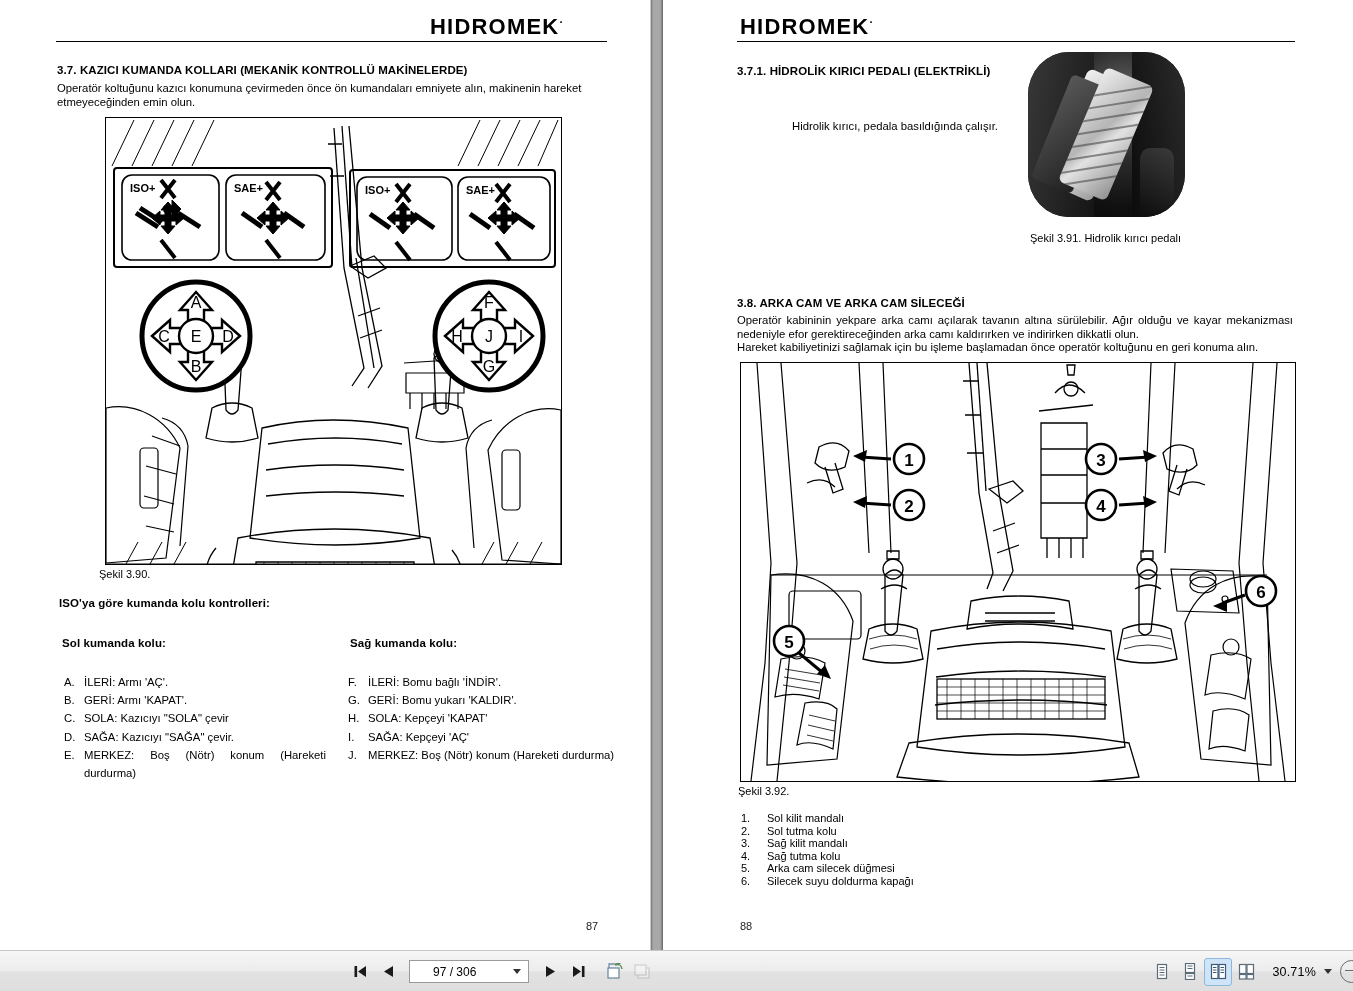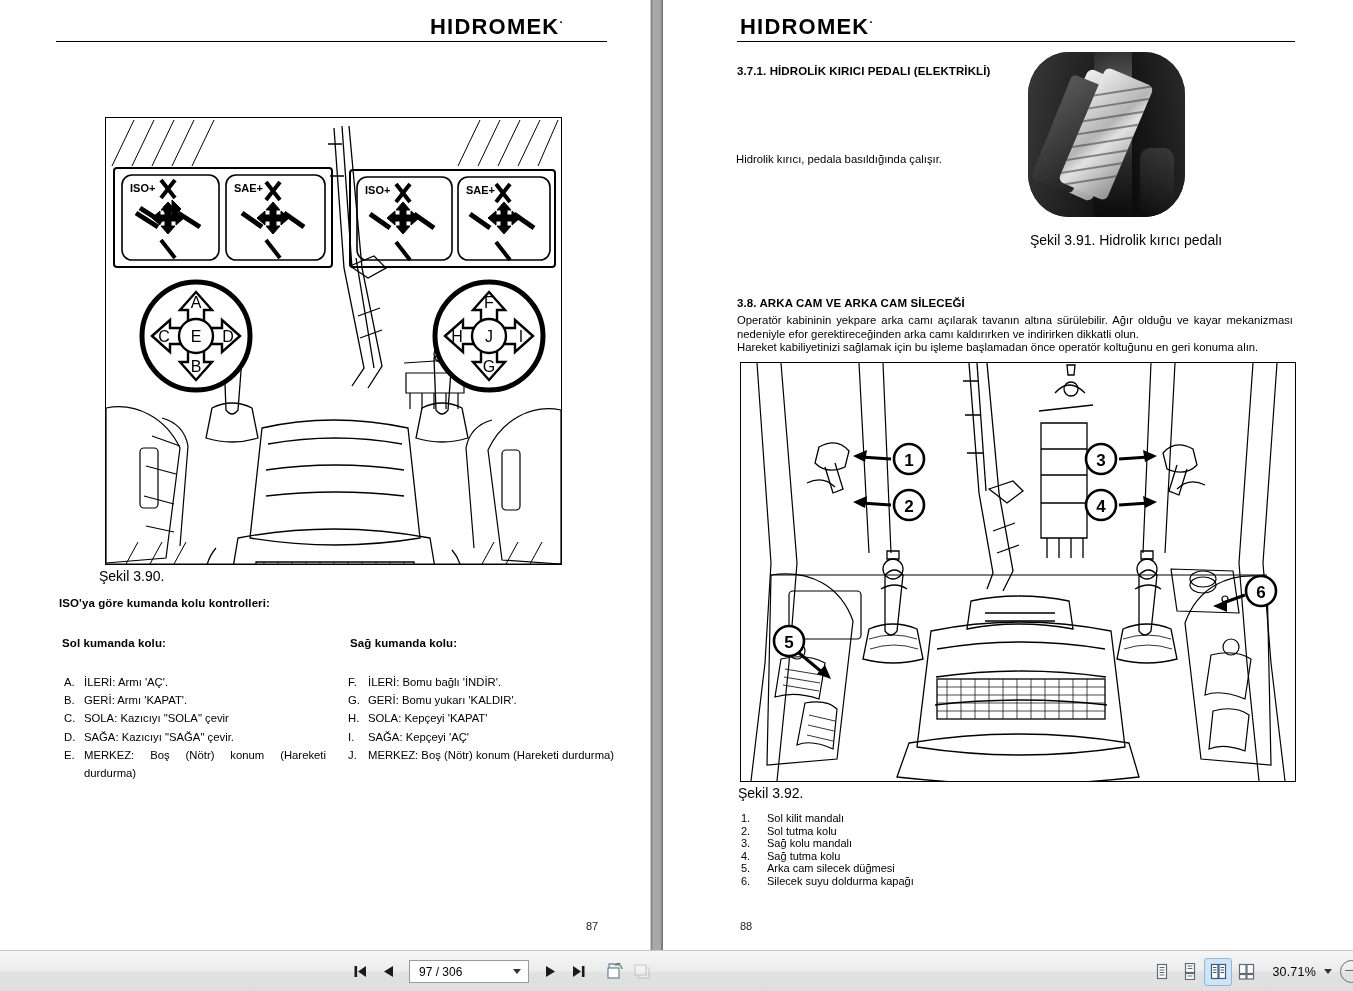--- a/index.html
+++ b/index.html
@@ -23,21 +23,21 @@
   
   .hdr{position:absolute;}
   .logo{font-weight:bold;letter-spacing:1.2px;font-size:22px;font-family:"Liberation Sans",sans-serif;
         white-space:nowrap;text-align:center;}
   .logo .reg{font-size:11px;vertical-align:super;}
   .hrule{position:absolute;height:0;border-top:1.6px solid #000;}
 
   
   .h-sec{font-weight:bold;font-size:11.5px;letter-spacing:.1px;}
   .body-t{font-size:11.3px;line-height:13.6px;}
-  .cap{font-size:14px;}
+  .cap{font-size:11px;}
   .pg-num{font-size:11px;color:#222;}
 
   .defs{font-size:11.3px;line-height:18.2px;}
   .defs .row{display:flex;}
   .defs .k{width:20px;flex:0 0 20px;}
   .defs b{font-weight:normal;}
 
   .numlist{font-size:11px;line-height:12.6px;}
   .numlist .row{display:flex;}
   .numlist .n{width:26px;flex:0 0 26px;}
@@ -59,21 +59,21 @@
            background:linear-gradient(to bottom,#f6f6f6 0%,#ececed 48%,#e2e2e3 52%,#dedede 100%);
            border-top:1px solid #c6c6c6;}
   .tb-center{position:absolute;left:346px;top:0;height:41px;display:flex;align-items:center;gap:0px;}
   .tb-right{position:absolute;right:0px;top:0;height:41px;display:flex;align-items:center;}
   .tbtn{width:26px;height:26px;display:flex;align-items:center;justify-content:center;
         border:1px solid transparent;border-radius:3px;cursor:pointer;}
   .tbtn.sel{background:#cfe4f7;border-color:#8cb8dd;}
   .tbtn.dis{opacity:.35;}
   .pagebox{position:relative;width:118px;height:21px;margin:0 7px;
            border:1px solid #9a9a9a;background:#fff;display:flex;align-items:center;}
-  .pagebox input{border:0;outline:0;width:86px;margin-left:7px;font-size:12px;
+  .pagebox input{border:0;outline:0;width:86px;margin-left:21px;font-size:12px;
                  font-family:"Liberation Sans",sans-serif;color:#000;background:transparent;}
   .pagebox .cv{position:absolute;right:7px;top:8px;width:0;height:0;
                border-left:4px solid transparent;border-right:4px solid transparent;border-top:5px solid #333;}
   .zoomval{font-size:12.5px;margin:0 4px 0 12px;letter-spacing:.2px;}
   .zcv{width:0;height:0;border-left:4px solid transparent;border-right:4px solid transparent;
        border-top:5px solid #333;margin:0 8px 0 4px;}
   .zcirc{width:21px;height:21px;border:1.6px solid #6a6a6a;border-radius:50%;position:relative;}
   .zcirc::before{content:"";position:absolute;left:4px;top:8.7px;width:11px;height:1.8px;background:#6a6a6a;}
 </style>
 </head>
@@ -83,21 +83,23 @@
 
   <div class="pages">
 
     <div class="page left">
 
       <div class="hdr" style="left:430px;top:14px;">
         <span class="logo"><span>HIDROMEK</span><span class="reg">·</span></span>
       </div>
       <div class="hrule" style="left:56px;top:41px;width:551px;"></div>
 
-
+      <div class="h-sec" style="position:absolute;left:57px;top:64px;width:560px;">3.7. KAZICI KUMANDA KOLLARI (MEKANİK KONTROLLÜ MAKİNELERDE)</div>
+
+      <div class="body-t" style="position:absolute;left:57px;top:82px;width:552px;">Operatör koltuğunu kazıcı konumuna çevirmeden önce ön kumandaları emniyete alın, makinenin hareket etmeyeceğinden emin olun.</div>
 
       <div class="fig" style="left:105px;top:117px;width:455px;height:446px;">
         <svg width="455" height="446" viewBox="0 0 455 446">
           <g stroke="#000" fill="none" stroke-width="1.1">
 
             <path d="M0 0 H455 V48 H0 Z" fill="#fff" stroke="none"></path>
             <g stroke-width="1">
               <path d="M6 48 L28 2 M26 48 L48 2 M46 48 L68 2 M66 48 L88 2 M86 48 L108 2"></path>
               <path d="M352 48 L374 2 M372 48 L394 2 M392 48 L414 2 M412 48 L434 2 M432 48 L452 2"></path>
             </g>
@@ -315,21 +317,21 @@
 
     <div class="page right">
 
       <div class="hdr" style="left:75px;top:14px;">
         <span class="logo"><span>HIDROMEK</span><span class="reg">·</span></span>
       </div>
       <div class="hrule" style="left:72px;top:41px;width:558px;"></div>
 
       <div class="h-sec" style="position:absolute;left:72px;top:65px;">3.7.1. HİDROLİK KIRICI PEDALI (ELEKTRİKLİ)</div>
 
-      <div class="body-t" style="position:absolute;left:71px;top:153px;width:262px;">Hidrolik kırıcı, pedala basıldığında çalışır.</div>
+      <div class="body-t" style="position:absolute;left:71px;top:120px;width:262px;text-align:right;">Hidrolik kırıcı, pedala basıldığında çalışır.</div>
 
       <div class="photo" style="left:363px;top:52px;width:157px;height:165px;">
         <div class="darkL" style="left:-4px;top:-4px;width:70px;height:175px;"></div>
         <div class="darkL" style="left:104px;top:-4px;width:60px;height:175px;background:linear-gradient(260deg,#2e2e2e,#0b0b0b);"></div>
         <div class="pedal" style="left:34px;top:22px;width:56px;height:122px;border-radius:6px;"></div>
         <div style="position:absolute;left:22px;top:26px;width:44px;height:112px;border-radius:5px;background:linear-gradient(120deg,#585858,#202020);transform:rotate(22deg);"></div>
         <div style="position:absolute;left:52px;top:20px;width:52px;height:124px;border-radius:6px;background:linear-gradient(118deg,#ededed,#b5b5b5 45%,#e2e2e2 58%,#8f8f8f);transform:rotate(23deg);overflow:hidden;">
           <div class="rib" style="left:-14px;top:14px;width:80px;"></div>
           <div class="rib" style="left:-14px;top:28px;width:80px;"></div>
           <div class="rib" style="left:-14px;top:42px;width:80px;"></div>
@@ -491,21 +493,21 @@
         <div class="row">
             <span class="n">1.</span>
             <span>Sol kilit mandalı</span>
           </div>
         <div class="row">
             <span class="n">2.</span>
             <span>Sol tutma kolu</span>
           </div>
         <div class="row">
             <span class="n">3.</span>
-            <span>Sağ kolu mandalı</span>
+            <span>Sağ kilit mandalı</span>
           </div>
         <div class="row">
             <span class="n">4.</span>
             <span>Sağ tutma kolu</span>
           </div>
         <div class="row">
             <span class="n">5.</span>
             <span>Arka cam silecek düğmesi</span>
           </div>
         <div class="row">

